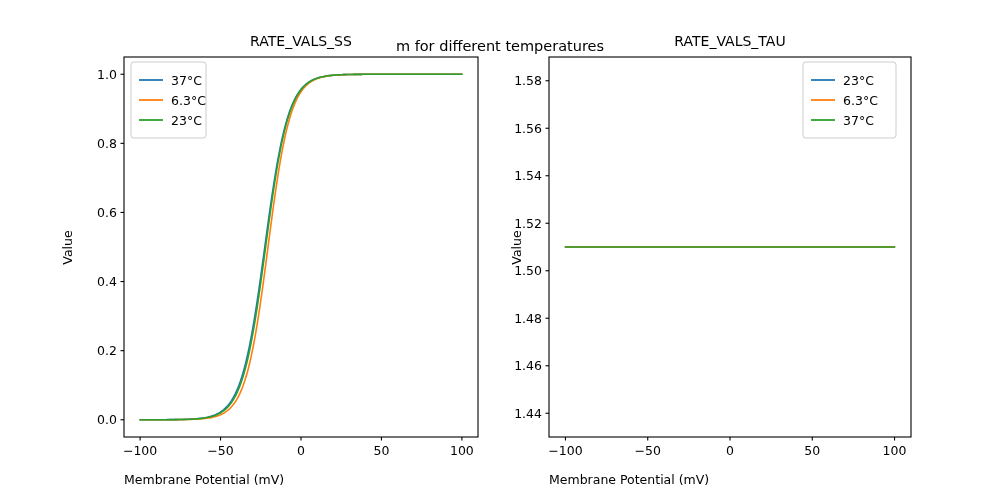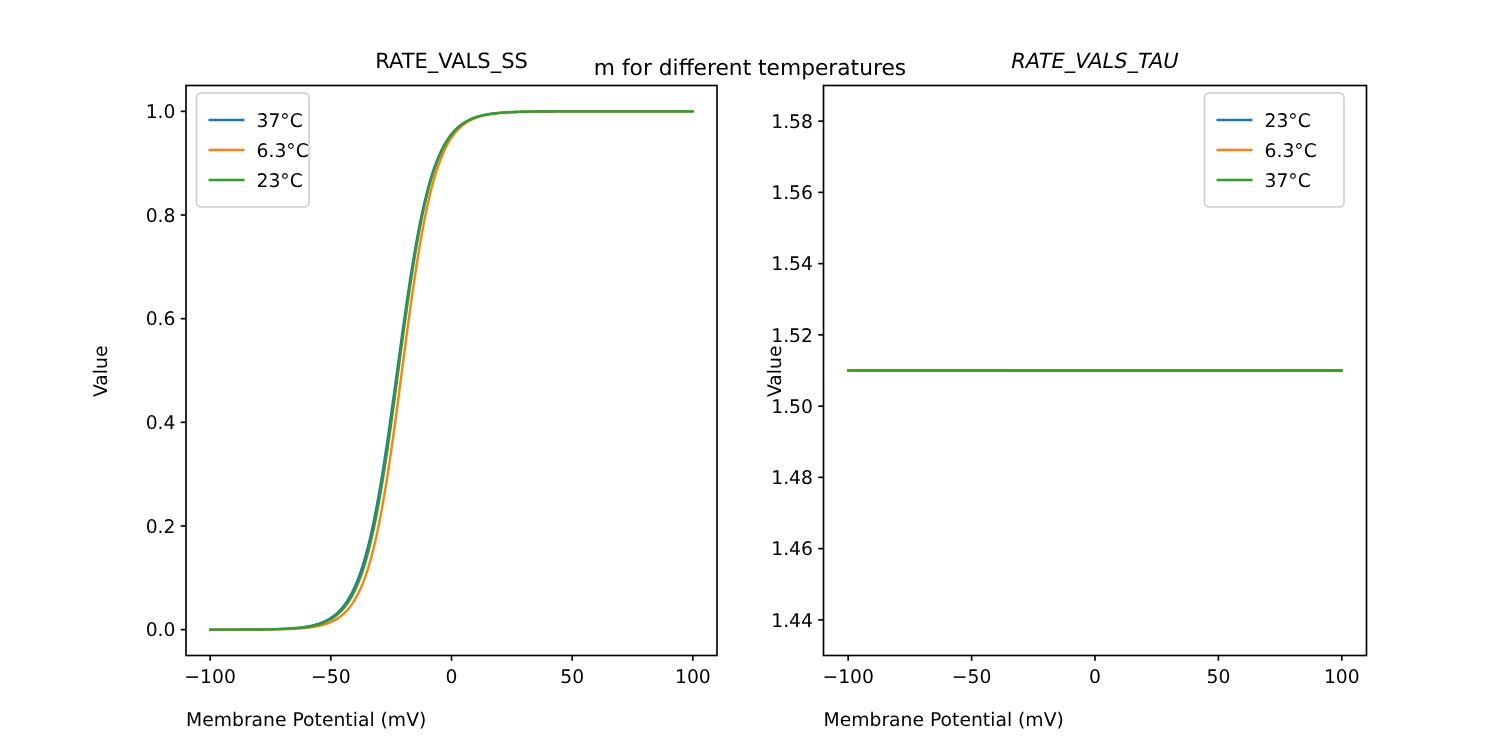--- a/index.html
+++ b/index.html
@@ -10,21 +10,21 @@
   }
   .figure{position:relative;width:1000px;height:500px;}
   .suptitle{
     position:absolute;left:0;top:6px;width:1000px;text-align:center;
     font-size:14.5px;color:#000;margin-top:32px;
   }
   .axes-title{
     position:absolute;text-align:center;font-size:14px;color:#000;
   }
   .ax-title-left{left:124px;top:33px;width:354px;}
-  .ax-title-right{left:549px;top:33px;width:362px;font-style:italic;}
+  .ax-title-right{left:549px;top:33px;width:362px;}
   .xlabel{
     position:absolute;font-size:12.5px;color:#000;
   }
   .xlabel-left{left:124px;top:472px;width:354px;}
   .xlabel-right{left:549px;top:472px;width:362px;}
   .ylabel{
     position:absolute;font-size:12.5px;color:#000;
     transform:rotate(-90deg);transform-origin:center center;
     white-space:nowrap;
   }

